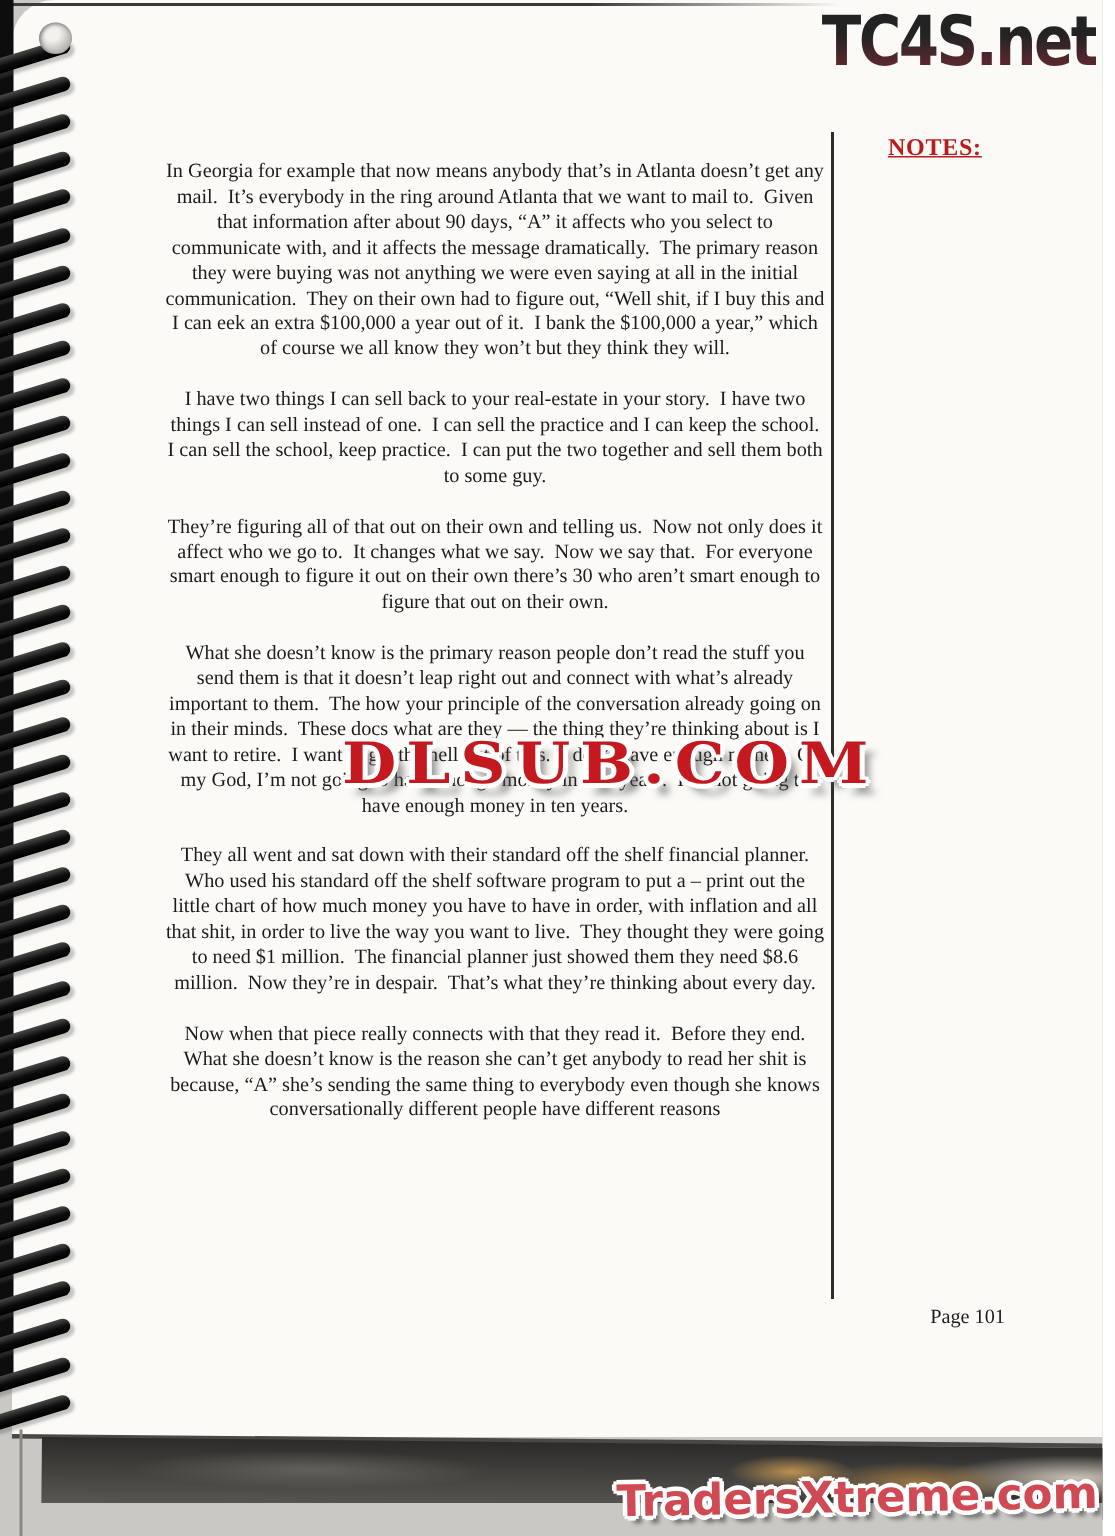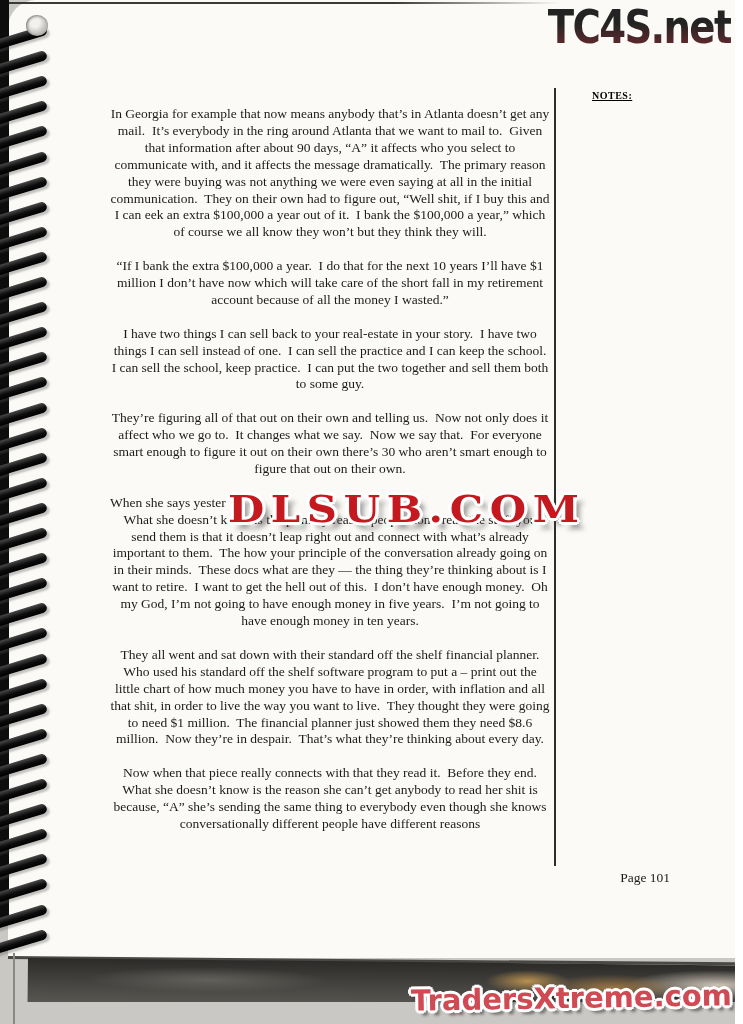--- a/index.html
+++ b/index.html
@@ -56,22 +56,22 @@
     letter-spacing:-2px;
     transform:scaleX(0.84);transform-origin:right center;
     background:linear-gradient(180deg,#232323 42%,#45272a 68%,#6d2a2d 100%);
     -webkit-background-clip:text;background-clip:text;
     -webkit-text-fill-color:transparent;color:transparent;
   }
   
   .v-rule{position:absolute;left:554px;top:88px;width:2px;height:778px;background:#2d2d2d;}
   .notes{
     position:absolute;left:592px;top:90px;
-    font-weight:bold;font-size:10px;letter-spacing:0.5px;
-    text-decoration:underline;color:#000000;
+    font-weight:bold;font-size:16px;letter-spacing:0.5px;
+    text-decoration:underline;color:#b91c1c;
   }
   
   .main-text{
     position:absolute;left:110px;top:106px;width:440px;
     font-size:13.5px;line-height:16.9px;color:#1b1b1b;
   }
   .para{margin:0 0 16.9px 0;white-space:pre-wrap;text-align:center;}
   .para-line{position:relative;height:16.9px;white-space:pre;}
   .p5-end{position:absolute;left:411px;top:0;}
   
@@ -125,24 +125,22 @@
   <div class="page"></div>
   <div class="top-scan-line"></div>
 
   <div class="tc4s">TC4S.net</div>
 
   <div class="v-rule"></div>
   <div class="notes">NOTES:</div>
 
   <div class="main-text">
     <p class="para">In Georgia for example that now means anybody that’s in Atlanta doesn’t get any mail.  It’s everybody in the ring around Atlanta that we want to mail to.  Given that information after about 90 days, “A” it affects who you select to communicate with, and it affects the message dramatically.  The primary reason they were buying was not anything we were even saying at all in the initial communication.  They on their own had to figure out, “Well shit, if I buy this and I can eek an extra $100,000 a year out of it.  I bank the $100,000 a year,” which of course we all know they won’t but they think they will.</p>
-    <p class="para">“If I bank the extra $100,000 a year.  I do that for the next 10 years I’ll have $1 million I don’t have now which will take care of the short fall in my retirement account because of all the money I wasted.”</p>
     <p class="para">I have two things I can sell back to your real-estate in your story.  I have two things I can sell instead of one.  I can sell the practice and I can keep the school.  I can sell the school, keep practice.  I can put the two together and sell them both to some guy.</p>
     <p class="para">They’re figuring all of that out on their own and telling us.  Now not only does it affect who we go to.  It changes what we say.  Now we say that.  For everyone smart enough to figure it out on their own there’s 30 who aren’t smart enough to figure that out on their own.</p>
-    <div class="para-line"><span>When she says yester</span><span class="p5-end">.</span></div>
     <p class="para">What she doesn’t know is the primary reason people don’t read the stuff you send them is that it doesn’t leap right out and connect with what’s already important to them.  The how your principle of the conversation already going on in their minds.  These docs what are they — the thing they’re thinking about is I want to retire.  I want to get the hell out of this.  I don’t have enough money.  Oh my God, I’m not going to have enough money in five years.  I’m not going to have enough money in ten years.</p>
     <p class="para">They all went and sat down with their standard off the shelf financial planner.  Who used his standard off the shelf software program to put a – print out the little chart of how much money you have to have in order, with inflation and all that shit, in order to live the way you want to live.  They thought they were going to need $1 million.  The financial planner just showed them they need $8.6 million.  Now they’re in despair.  That’s what they’re thinking about every day.</p>
     <p class="para">Now when that piece really connects with that they read it.  Before they end.  What she doesn’t know is the reason she can’t get anybody to read her shit is because, “A” she’s sending the same thing to everybody even though she knows conversationally different people have different reasons</p>
   </div>
 
   <div class="dlsub">DLSUB.COM</div>
 
   <div class="footer">
     <div>Page 101</div>
   </div>

